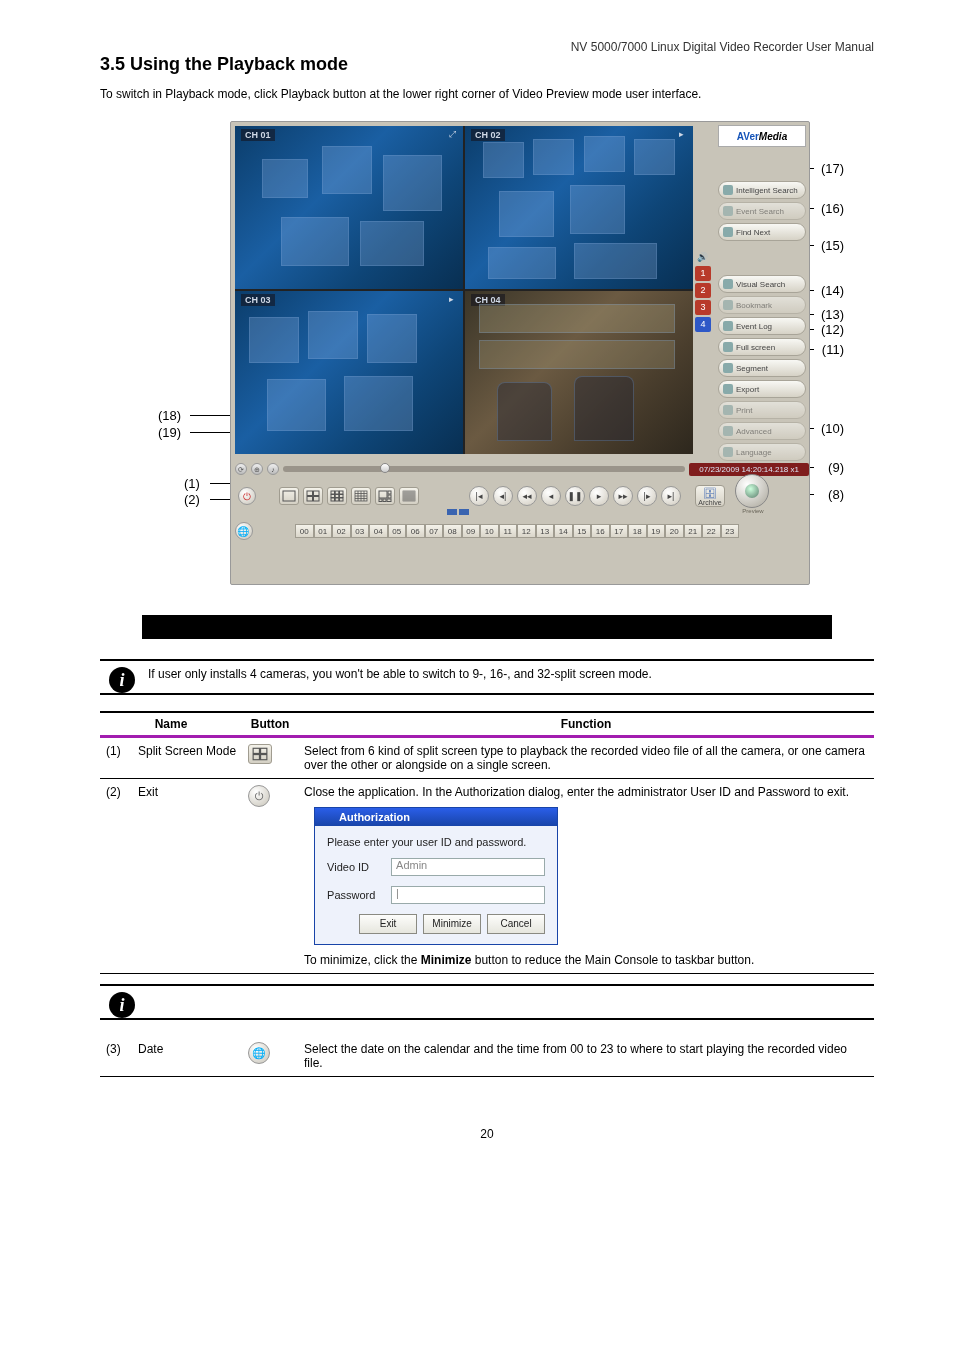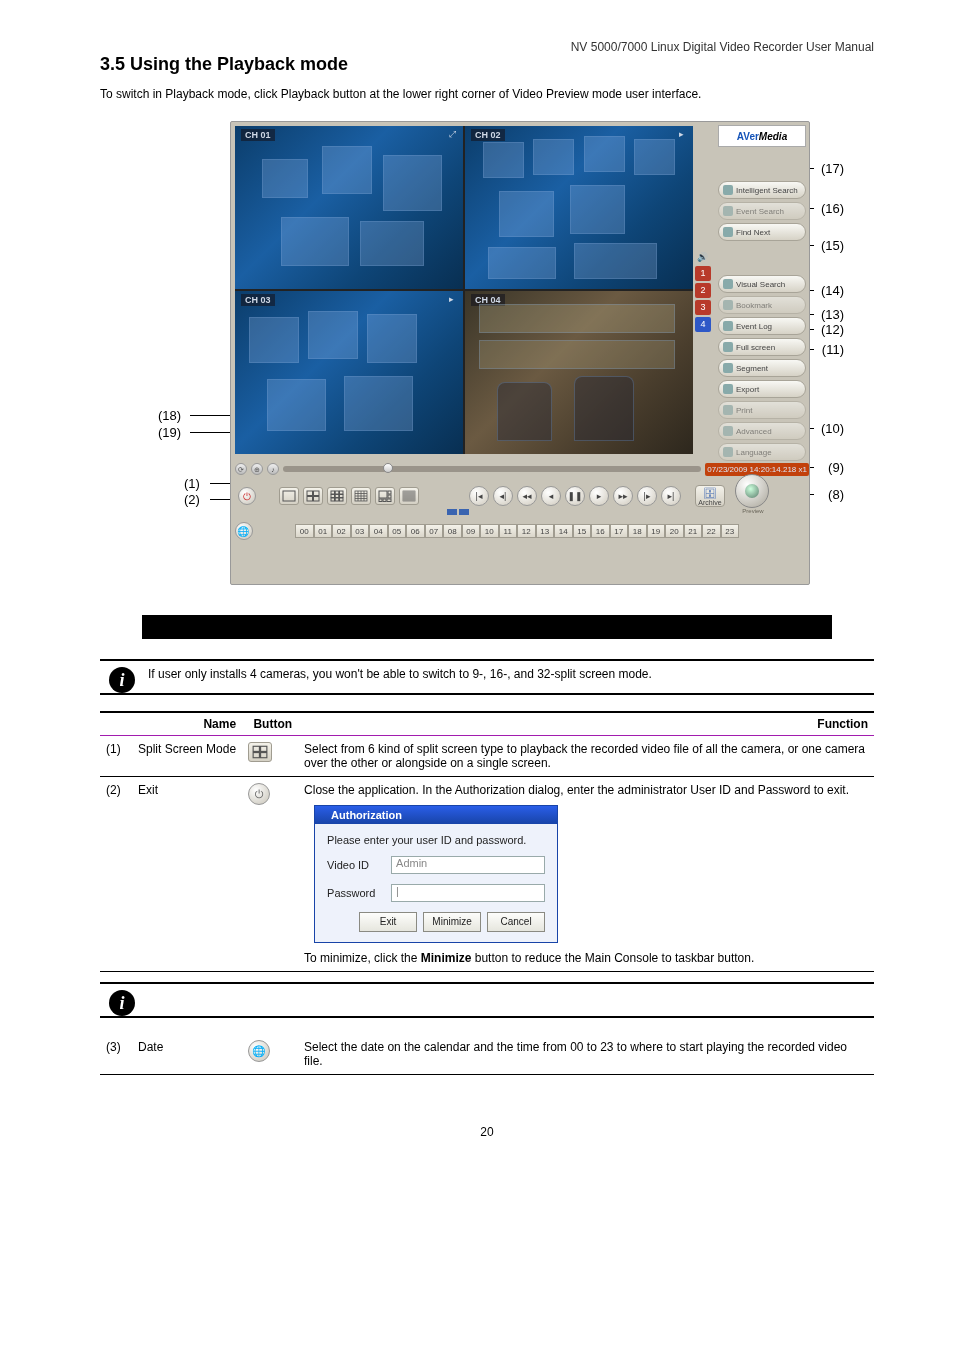--- a/index.html
+++ b/index.html
@@ -174,24 +174,24 @@
     position: relative;
   }
   .seek-track .seek-handle {
     position: absolute; left: 24%; top: -3px;
     width: 10px; height: 10px;
     background: linear-gradient(#fff,#ccc);
     border: 1px solid #888;
     border-radius: 50%;
   }
   .timestamp-box {
-    background: #c2410c;
+    background: #7f1d1d;
     color: #dce4f4;
     font-size: 8px;
-    padding: 2px 2px;
+    padding: 2px 10px;
     border-radius: 2px;
   }
   
   .ctrl-row {
     position: absolute;
     left: 4px; top: 358px;
     width: 574px;
     height: 32px;
     display: flex;
     align-items: center;
@@ -347,22 +347,22 @@
     height: 0;
   }
   
   .func-table {
     width: 100%;
     border-collapse: collapse;
     margin-top: 8px;
   }
   .func-table th {
     border-top: 2px solid #000;
-    border-bottom: 1px solid #a21caf;
-    text-align: right;
+    border-bottom: 3px solid #a21caf;
+    text-align: center;
     font-size: 12px;
     padding: 4px 6px;
   }
   .func-table td {
     border-bottom: 1px solid #000;
     font-size: 12px;
     padding: 6px;
     vertical-align: top;
   }
   .func-table td.btncol { width: 56px; }
@@ -424,21 +424,21 @@
     width: 244px;
     border: 1px solid #1844a8;
     background: #eef2fb;
     font-size: 11px;
     margin-left: 10px;
   }
   .auth-dialog .auth-title {
     background: linear-gradient(#2a5ee8, #1844a8);
     color: #fff;
     font-weight: bold;
-    padding: 3px 16px;
+    padding: 3px 24px;
     font-size: 11px;
   }
   .auth-dialog .auth-body {
     padding: 10px 12px;
     color: #222;
   }
   .auth-dialog .auth-row {
     display: flex;
     align-items: center;
     margin: 10px 0;

